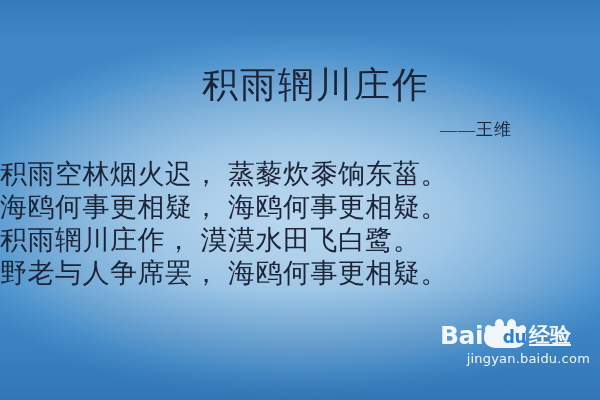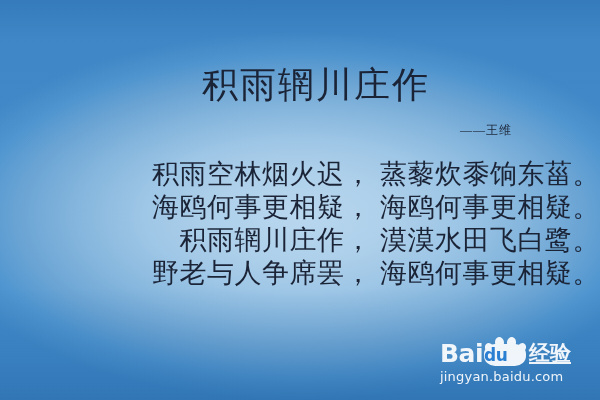--- a/index.html
+++ b/index.html
@@ -45,54 +45,54 @@
     letter-spacing: 2px;
     color: #1b2437;
     white-space: nowrap;
   }
 
   
   #author {
     position: absolute;
     right: 88px;
     top: 118px;
-    font-size: 12px;
+    font-size: 17px;
     line-height: 24px;
     letter-spacing: 1px;
     color: #1d2639;
     white-space: nowrap;
   }
 
   
   #poem {
     position: absolute;
     left: 0;
     top: 158px;
     width: 600px;
-    text-align: right;
+    text-align: left;
   }
   .poem-line {
     font-size: 27px;
     line-height: 33px;
     letter-spacing: 0.5px;
     color: #1b2437;
     white-space: nowrap;
   }
   .poem-line .half {
     display: inline-block;
   }
   .poem-line .half.first {
     margin-right: 8px;
   }
 
   
   #watermark {
     position: absolute;
     right: 10px;
-    bottom: 16px;
+    bottom: 34px;
     width: 150px;
     text-align: left;
     opacity: 0.92;
     margin-top: 40px;
   }
   #wm-logo {
     position: relative;
     height: 30px;
     display: flex;
     align-items: flex-end;
@@ -122,21 +122,21 @@
     background: #ffffff;
     border-radius: 11px / 10px;
   }
   #wm-du {
     position: absolute;
     left: 0;
     bottom: 0;
     width: 42px;
     height: 22px;
     line-height: 22px;
-    text-align: left;
+    text-align: right;
     font-family: "DejaVu Sans", "Liberation Sans", sans-serif;
     font-size: 17px;
     font-weight: bold;
     color: #2a7fd4;
     letter-spacing: -0.5px;
   }
   
   #wm-paw .toe {
     position: absolute;
     background: #ffffff;
@@ -158,20 +158,21 @@
     text-decoration: underline;
   }
   #wm-url {
     margin-top: 3px;
     font-family: "DejaVu Sans", "Liberation Sans", sans-serif;
     font-size: 13px;
     line-height: 15px;
     color: #ffffff;
     letter-spacing: 0.2px;
     white-space: nowrap;
+    text-align: right;
   }
 </style>
 </head>
 <body>
 
 <div id="stage">
 
   <div id="title">积雨辋川庄作</div>
 
   <div id="author">——王维</div>

